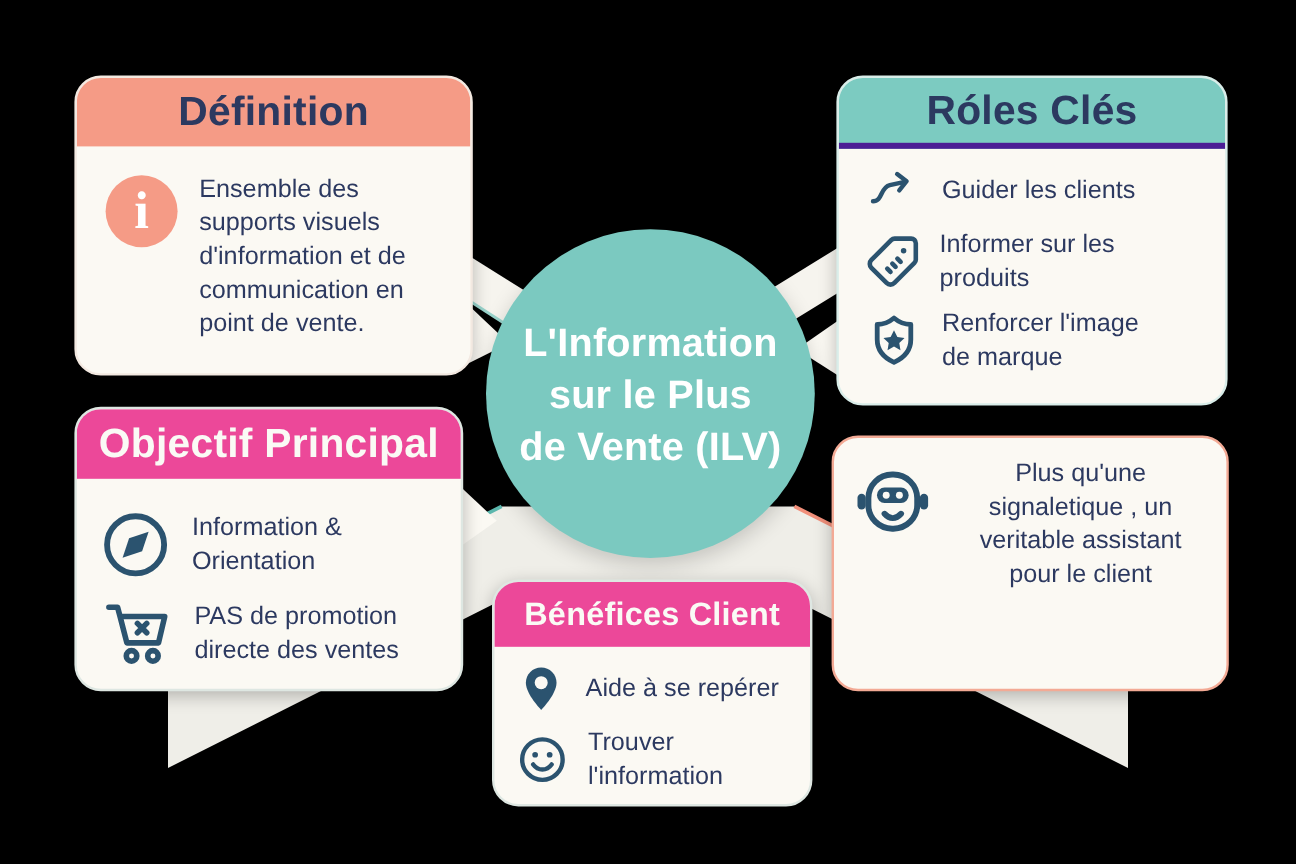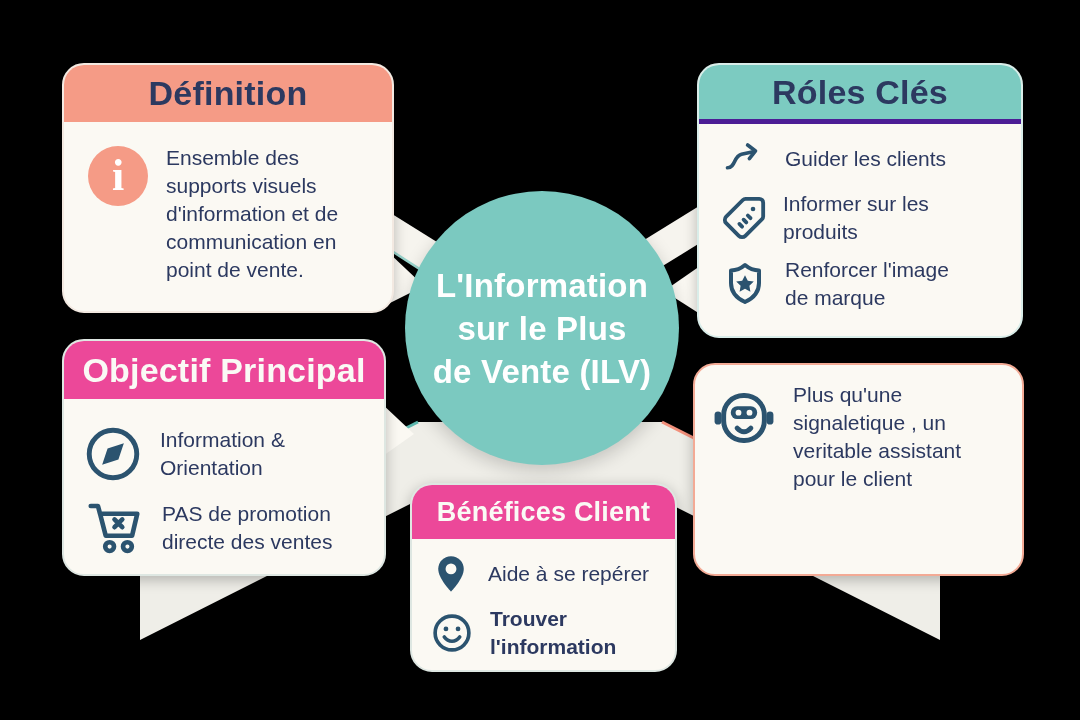--- a/index.html
+++ b/index.html
@@ -50,27 +50,27 @@
   #card-objectif .card-body{padding-top:24px;padding-left:18px;}
   #card-objectif .row{margin-bottom:12px;}
   #card-benefices{left:410px;top:483px;width:263px;height:185px;border:2px solid #DEE7E2;}
   #card-benefices .card-header{height:54px;font-size:27px;text-align:center;}
   #card-benefices .card-body{padding-top:12px;padding-left:18px;}
   #card-benefices .row{margin-bottom:8px;}
   #card-concept{left:693px;top:363px;width:327px;height:209px;border:2px solid #F2A violet;}
   #card-concept{border:2px solid #F3A globalThis;}
   #card-concept{left:693px;top:363px;width:327px;height:209px;border:2px solid #F3AA95;}
   #card-concept .card-header{height:52px;}
-  #card-concept .card-body{padding-top:16px;padding-left:16px;}
+  #card-concept .card-body{padding-top:16px;padding-left:16px;text-align:center;}
   
   .w195{width:195px;}
   .w178{width:178px;}
   .w200{width:200px;}
   .w180{width:180px;}
-  .w150{width:150px;font-weight:bold;}
+  .w150{width:150px;}
   .w215{width:215px;}
 </style>
 </head>
 <body>
 
 <div class="stage">
 
   <svg class="connectors" width="1080" height="720" viewBox="0 0 1080 720">
 
     <line x1="378" y1="224" x2="458" y2="274" stroke="#F6F4EE" stroke-width="32"></line>

